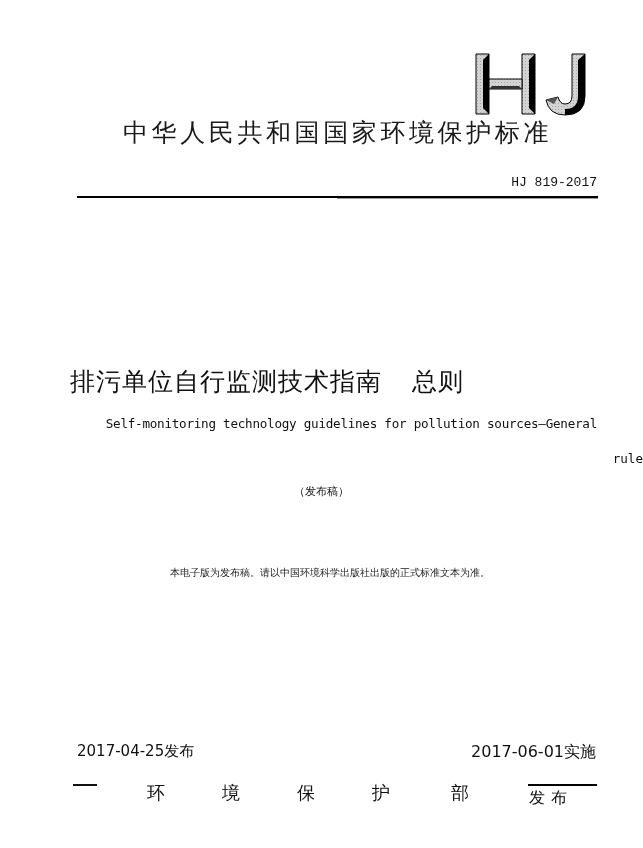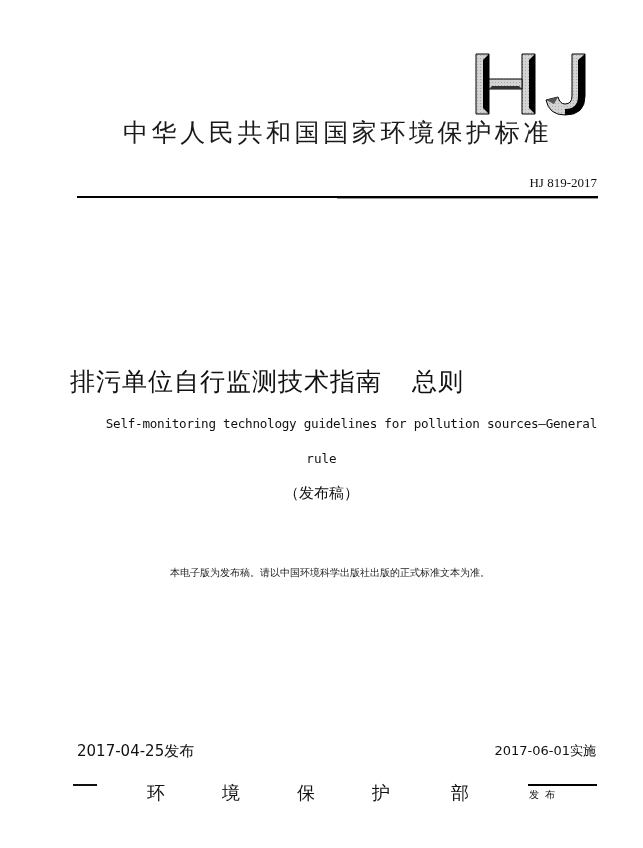--- a/index.html
+++ b/index.html
@@ -3,38 +3,38 @@
 <meta charset="utf-8">
 <style>
   html, body { margin: 0; padding: 0; background: #ffffff; }
   body { width: 643px; height: 848px; position: relative; overflow: hidden; font-family: "DejaVu Sans", sans-serif; color: #111; }
   .abs { position: absolute; white-space: nowrap; }
 
   
   .hj-logo { left: 474px; top: 52px; width: 120px; height: 64px; }
 
   .national-title { left: 77px; top: 116px; width: 522px; font-size: 25px; letter-spacing: 3.6px; line-height: 34px; color: #1a1a1a; margin-left: 46px; }
-  .std-number { right: 46px; top: 175px; font-family: Liberation Serif, serif; font-size: 13px; color: #111; }
+  .std-number { right: 46px; top: 175px; font-family: Liberation Mono, monospace; font-size: 13px; color: #111; }
   .top-rule { left: 77px; top: 196px; width: 521px; height: 2px; background: #000; }
   .top-rule-shadow { left: 337px; top: 198px; width: 261px; height: 1px; background: #9a9a9a; }
 
   .main-title { left: 0; width: 534px; top: 365px; text-align: center; font-size: 25px; line-height: 34px; letter-spacing: 1px; color: #111; }
   .main-title .gap { display: inline-block; width: 30px; }
   .en-line1 { left: 77px; top: 416px; width: 520px; font-family: "DejaVu Sans Mono", monospace; font-size: 12.6px; color: #111; letter-spacing: -0.25px; text-align: right; }
-  .en-line2 { left: 0; width: 643px; top: 451px; text-align: center; font-family: "DejaVu Sans Mono", monospace; font-size: 12.6px; color: #111; }
-  .draft-label { left: 0; width: 643px; top: 484px; text-align: center; font-size: 15px; color: #111; }
+  .en-line2 { left: 0; width: 643px; top: 451px; text-align: right; font-family: "DejaVu Sans Mono", monospace; font-size: 12.6px; color: #111; }
+  .draft-label { left: 0; width: 643px; top: 484px; text-align: center; font-size: 11px; color: #111; }
   .notice { left: 0; width: 660px; top: 566px; text-align: center; font-size: 10px; color: #222; }
 
   .issue-date { left: 77px; top: 742px; font-size: 15px; color: #111; }
-  .impl-date { right: 47px; top: 742px; font-size: 13px; color: #111; }
+  .impl-date { right: 47px; top: 742px; font-size: 16px; color: #111; }
 
   .ministry-dash { left: 73px; top: 784px; width: 24px; height: 2px; background: #111; }
   .ministry-char { top: 781px; font-size: 18px; font-family: "DejaVu Serif", serif; color: #111; }
   .publish-rule { left: 528px; top: 784px; width: 69px; height: 2px; background: #000; }
-  .publish-label { left: 529px; top: 788px; font-size: 10px; letter-spacing: 6px; color: #111; }
+  .publish-label { left: 529px; top: 788px; font-size: 16px; letter-spacing: 6px; color: #111; }
 </style>
 </head>
 <body>
 
 <div class="abs hj-logo">
   <svg width="120" height="64" viewBox="0 0 120 64">
     <defs>
       <pattern id="dots" width="3" height="3" patternUnits="userSpaceOnUse">
         <rect width="3" height="3" fill="#d4d4d4"></rect>
         <rect width="1" height="1" fill="#a8a8a8"></rect>

